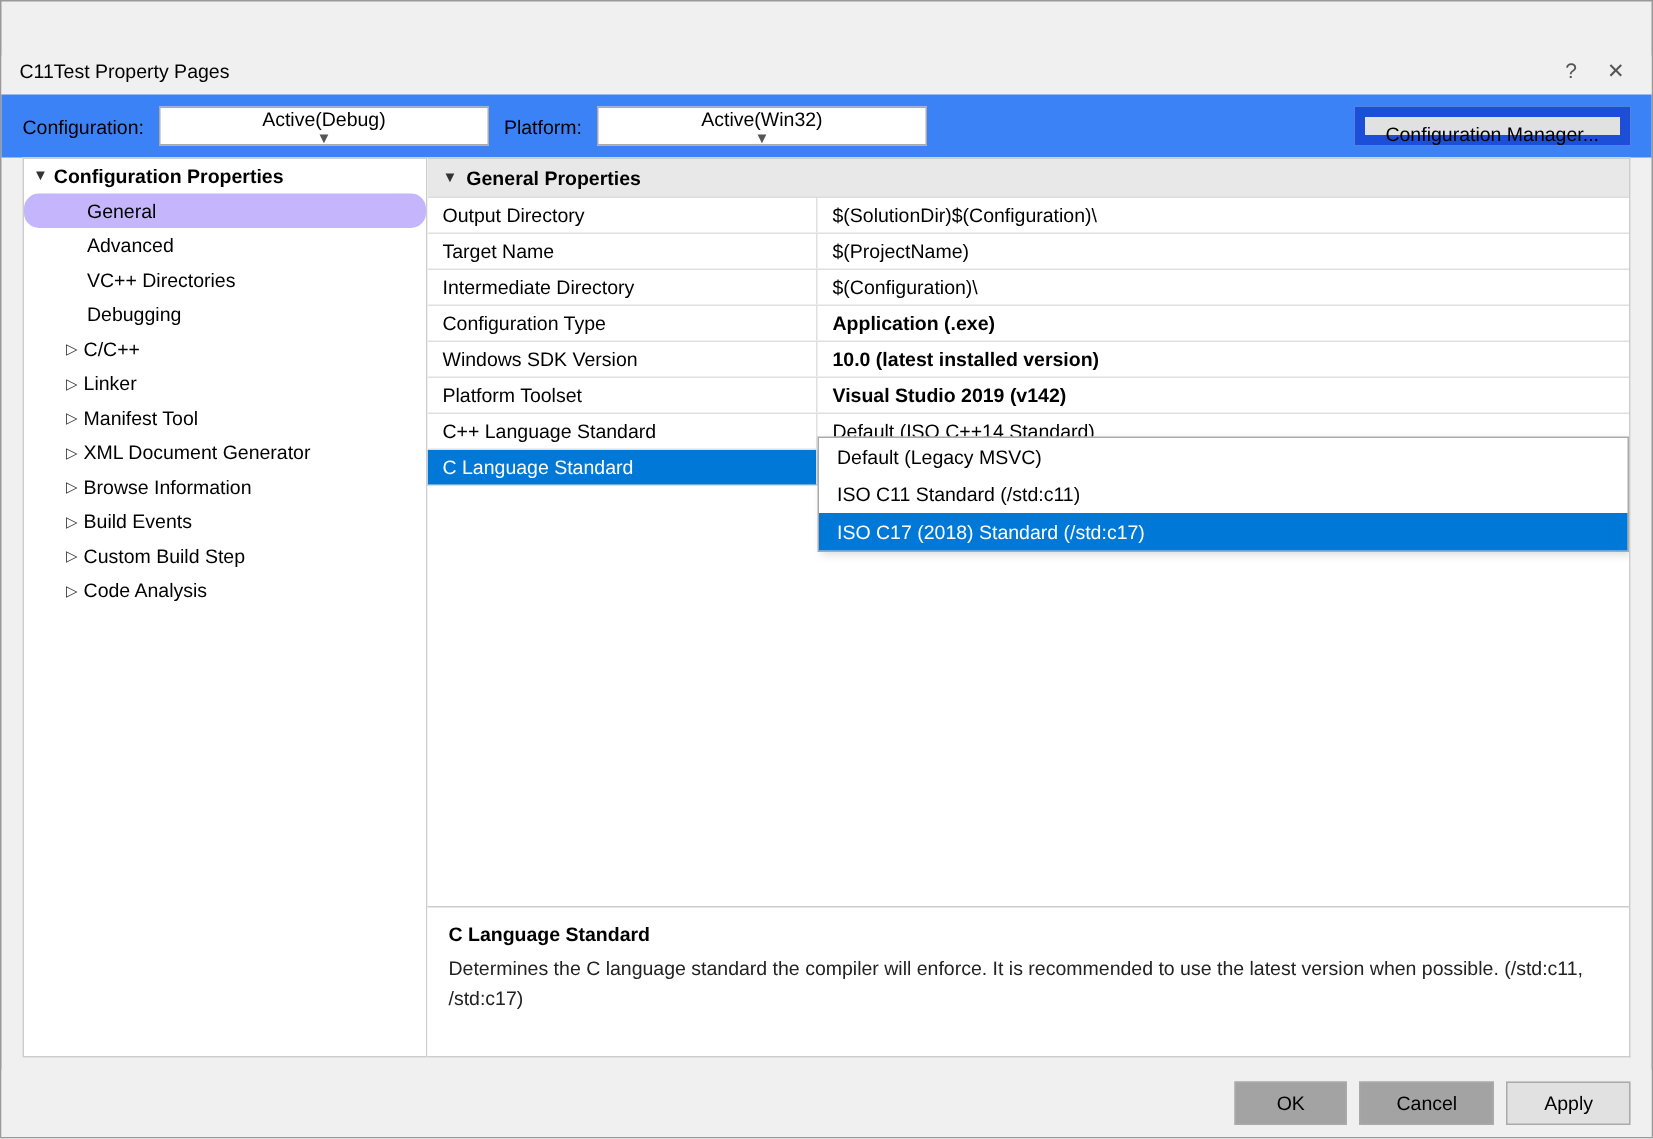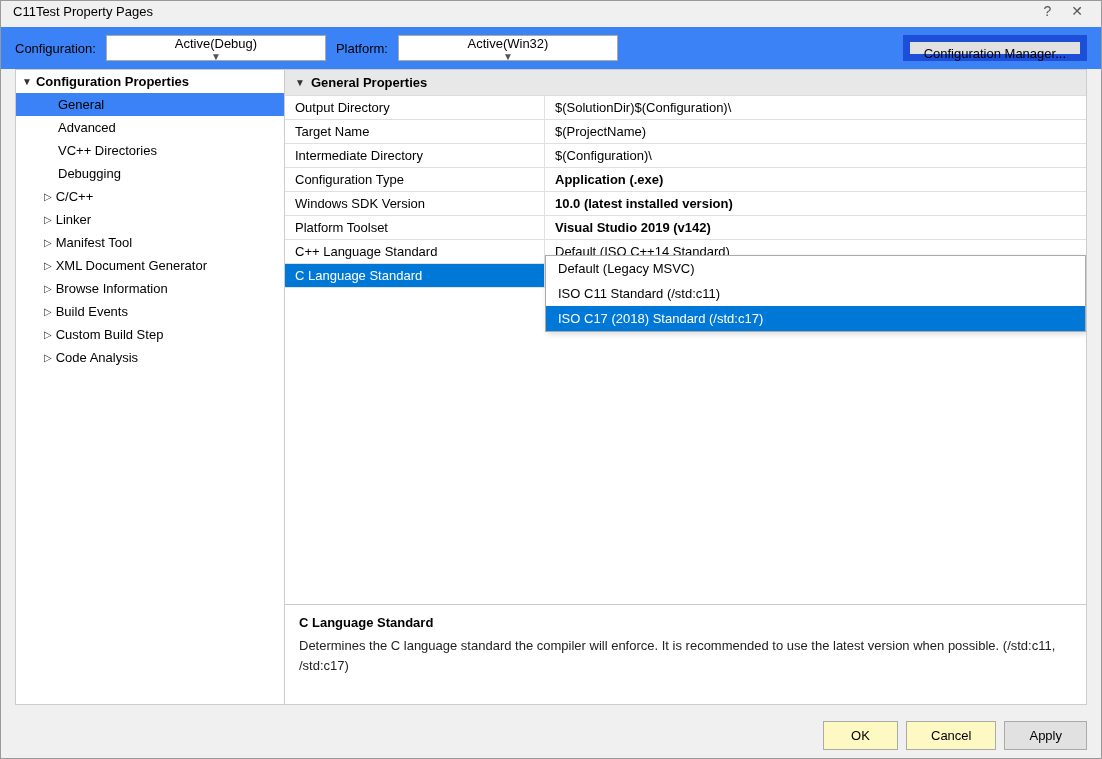--- a/index.html
+++ b/index.html
@@ -22,20 +22,21 @@
       display: flex;
       flex-direction: column;
     }
     .titlebar {
       background: #f0f0f0;
       display: flex;
       align-items: center;
       justify-content: space-between;
       padding: 0 12px 6px 12px;
       border-bottom: none;
+      margin-top: 36px;
     }
     .titlebar-title {
       font-size: 13px;
       color: #000;
     }
     .titlebar-controls {
       display: flex;
       gap: 8px;
       align-items: center;
       color: #555;
@@ -109,21 +110,22 @@
       color: #333;
       font-size: 10px;
     }
     .sidebar-item {
       padding: 4px 6px 4px 28px;
       cursor: pointer;
       font-size: 13px;
       color: #000;
     }
     .sidebar-item.selected {
-      background: #3b82f6;
+      background: #c4b5fd;
+      border-radius: 10px;
     }
     .sidebar-item.expandable {
       display: flex;
       align-items: center;
     }
     .sidebar-item.expandable .expand-icon {
       margin-right: 4px;
       font-size: 10px;
       color: #333;
     }
@@ -222,21 +224,21 @@
       display: flex;
       justify-content: flex-end;
       align-items: center;
       gap: 8px;
       padding: 8px 14px;
       background: #f0f0f0;
     }
     .footer-btn {
       padding: 6px 24px;
       border: 1px solid #aaa;
-      background: #fef9c3;
+      background: #a3a3a3;
       font-size: 13px;
       cursor: pointer;
       min-width: 75px;
       text-align: center;
     }
     .footer-btn.apply {
       background: #e1e1e1;
     }
   </style>
 </head>

